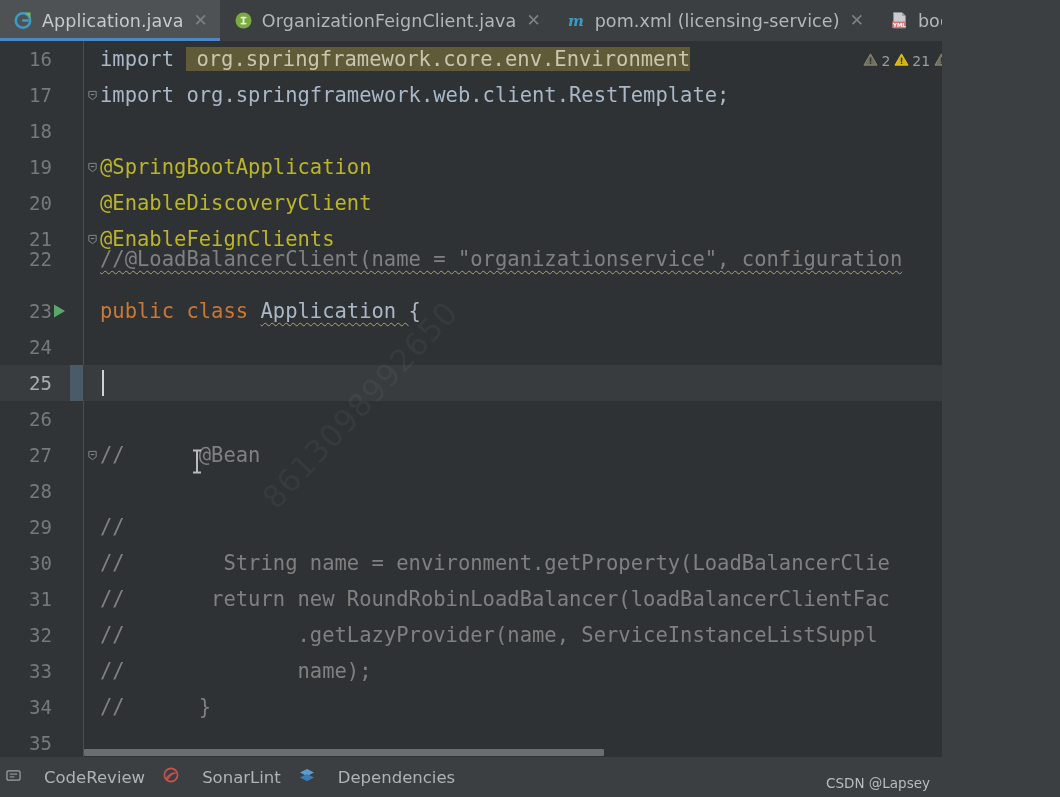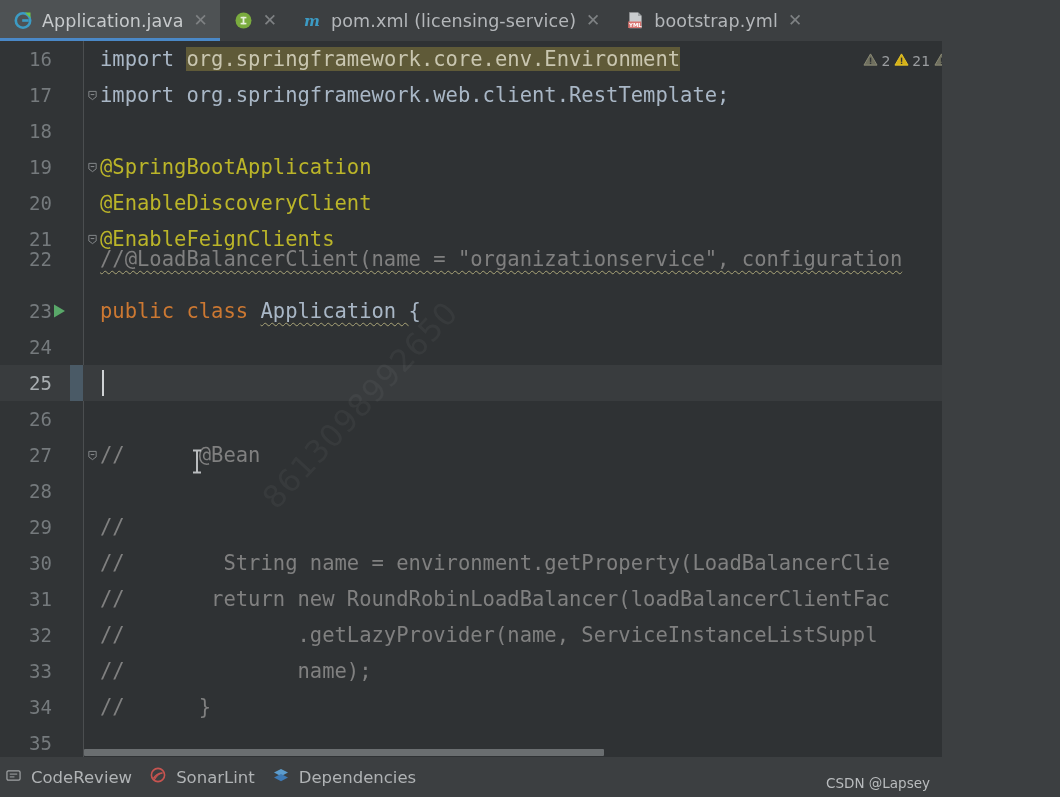--- a/index.html
+++ b/index.html
@@ -130,21 +130,21 @@
     color: #a9b7c6;
     letter-spacing: 0px;
   }
 
   
   .t-kw      { color: #cc7832; }
   .t-anno    { color: #bbb529; }
   .t-plain   { color: #a9b7c6; }
   .t-cls     { color: #a9b7c6; }
   .t-comment { color: #808080; }
-  .t-hl      { background: #5f5a38; color: #c9c6b0; }
+  .t-hl      { background: #5f5a38; color: #c9c6b0; padding-left: 10px; }
   .t-underline-wave {
     text-decoration: underline;
     text-decoration-style: wavy;
     text-decoration-color: #a9a477;
     text-underline-offset: 4px;
     text-decoration-thickness: 1px;
   }
 
   
   .caret {
@@ -237,21 +237,21 @@
     width: 1060px; height: 40px;
     background: #3c3f41;
     display: flex;
     align-items: center;
     padding-left: 6px;
     gap: 18px;
     overflow: hidden;
   }
   .status-item {
     display: flex; align-items: center;
-    gap: 10px;
+    gap: 23px;
     font-size: 16.5px;
     color: #b0b3b5;
     white-space: nowrap;
   }
   .status-item .ic { display: block; }
 
   
   .wm-diag {
     position: absolute;
     left: 255px; top: 450px;
@@ -302,20 +302,21 @@
 
     <div class="tab">
       <span class="tab-icon">
         <svg viewBox="0 0 19 19" width="19" height="19">
           <circle cx="9.5" cy="9.5" r="8" fill="#7aab3e"></circle>
           <rect x="8.6" y="5.8" width="1.8" height="7.4" fill="#e8f0dc"></rect>
           <rect x="6.6" y="5.8" width="5.8" height="1.6" fill="#e8f0dc"></rect>
           <rect x="6.6" y="11.8" width="5.8" height="1.6" fill="#e8f0dc"></rect>
         </svg>
       </span>
+      <span class="tab-label">OrganizationFeignClient.java</span>
       <span class="tab-close">✕</span>
     </div>
 
     <div class="tab">
       <span class="tab-icon">
         <svg viewBox="0 0 19 19" width="19" height="19">
           <text x="1" y="15" font-family="DejaVu Serif, serif" font-size="15" font-style="italic" font-weight="bold" fill="#3c9bc4">m</text>
         </svg>
       </span>
       <span class="tab-label">pom.xml (licensing-service)</span>

